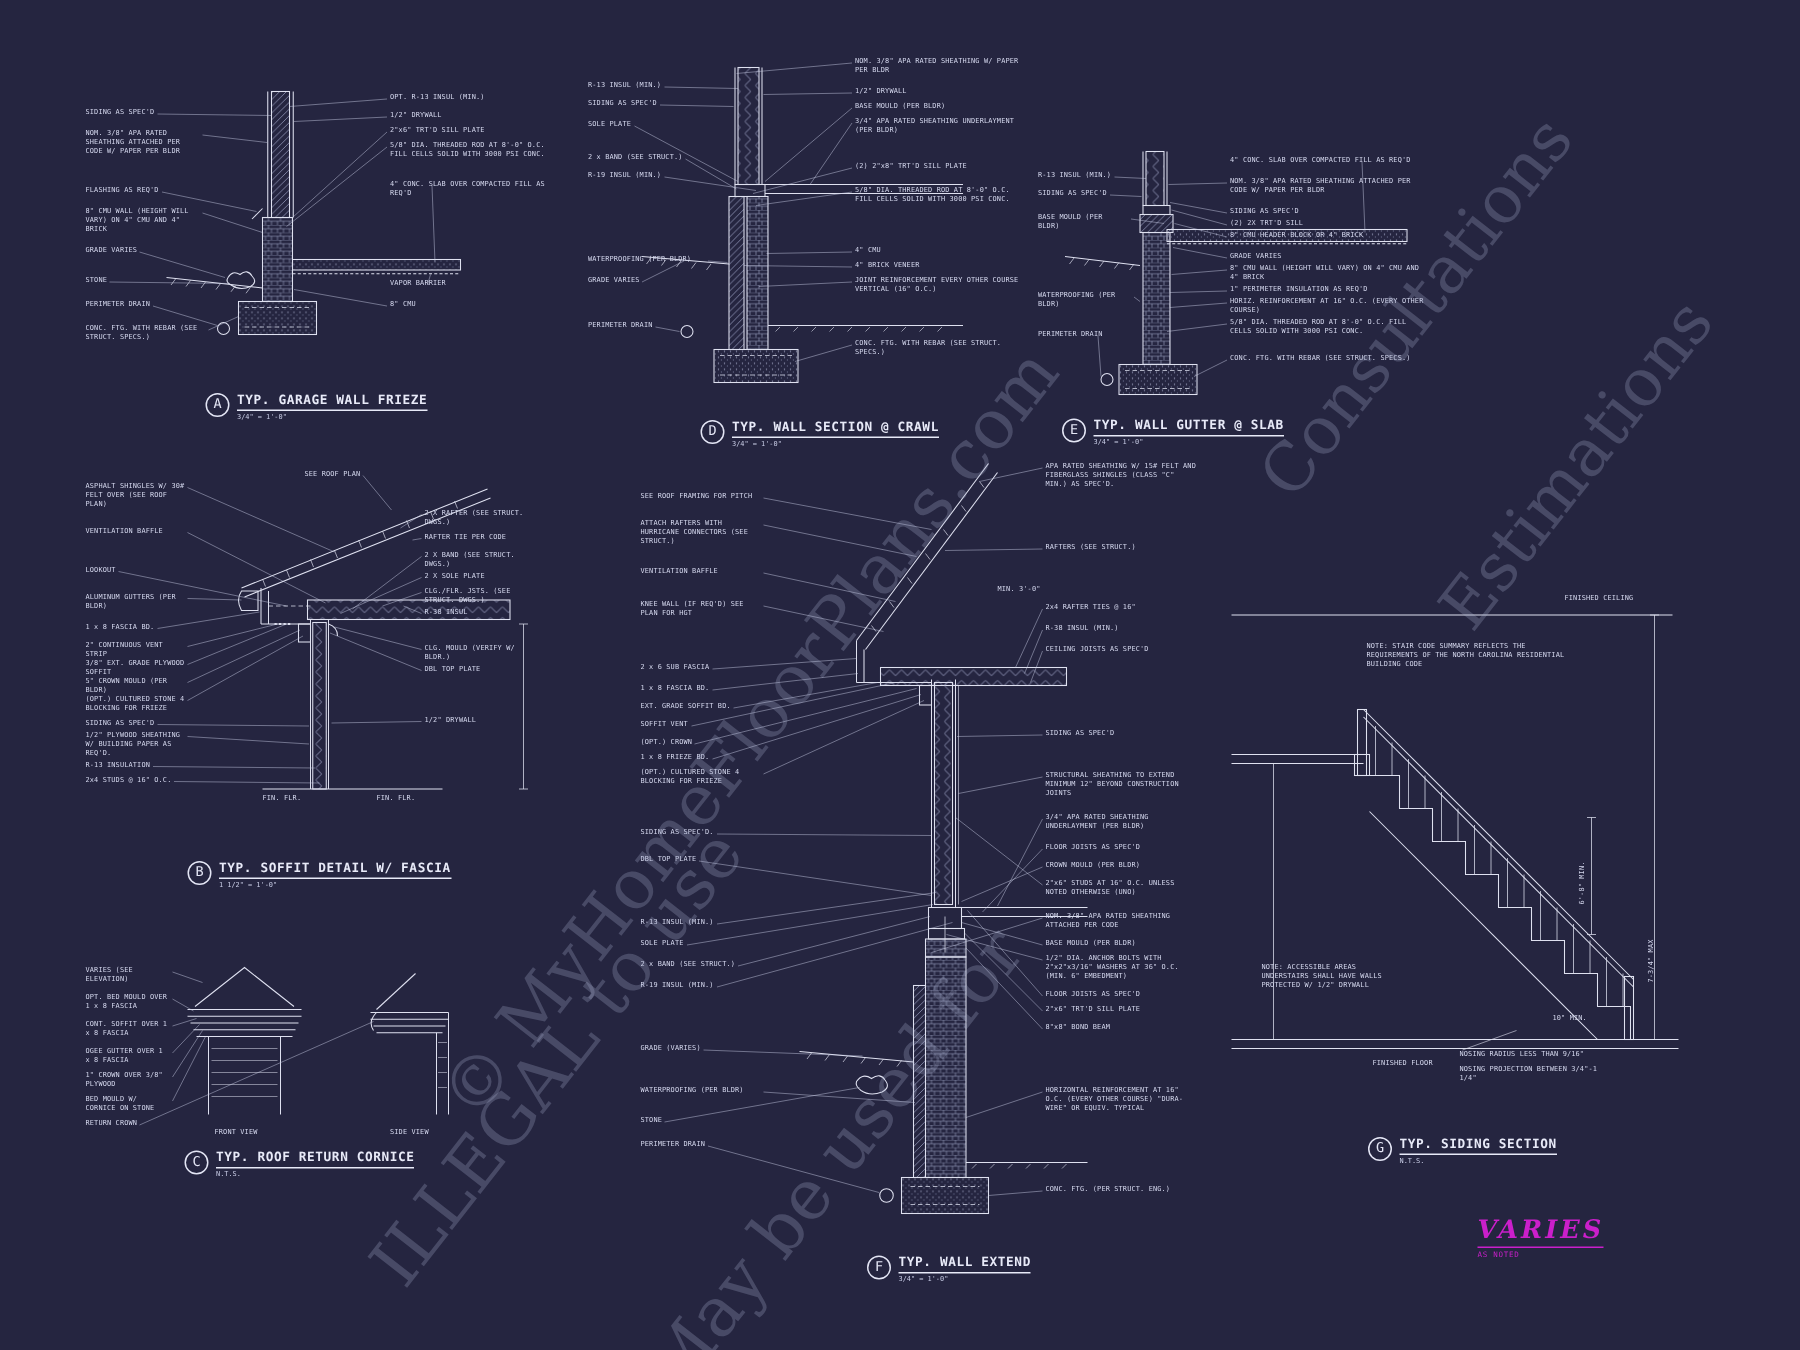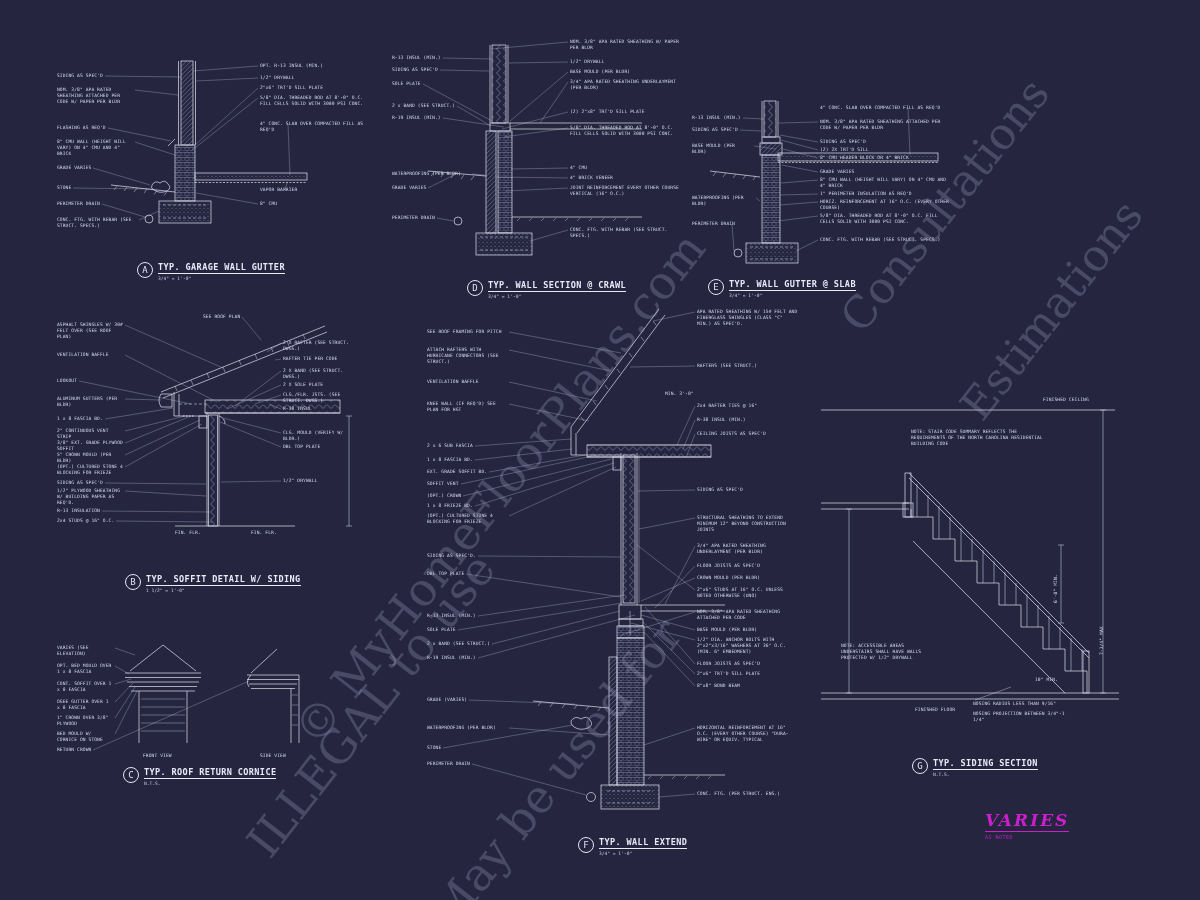--- a/index.html
+++ b/index.html
@@ -84,21 +84,21 @@
         <line x1="203" y1="43" x2="141" y2="46"></line>
         <line x1="203" y1="53" x2="140" y2="110"></line>
         <line x1="203" y1="63" x2="136" y2="116"></line>
         <line x1="233" y1="89" x2="235" y2="140"></line>
         <line x1="230" y1="155" x2="232" y2="148"></line>
         <line x1="203" y1="169" x2="141" y2="158"></line>
       </svg>
     <div class="dheader" style="left:82px;top:227px">
       <span class="bubble">A</span>
       <span>
-          <span class="dtitle">TYP. GARAGE WALL GUTTER</span>
+          <span class="dtitle">TYP. GARAGE WALL FRIEZE</span>
       <span class="dscale">3/4" = 1'-0"</span>
         </span>
     </div>
   <div class="ann" style="left: 2px; top: 38px;">SIDING AS SPEC'D</div>
       <div class="ann" style="left: 2px; top: 52px; width: 76px;">NOM. 3/8" APA RATED SHEATHING ATTACHED PER CODE W/ PAPER PER BLDR</div>
       <div class="ann" style="left: 2px; top: 90px;">FLASHING AS REQ'D</div>
       <div class="ann" style="left: 2px; top: 104px; width: 76px;">8" CMU WALL (HEIGHT WILL VARY) ON 4" CMU AND 4" BRICK</div>
       <div class="ann" style="left: 2px; top: 130px;">GRADE VARIES</div>
       <div class="ann" style="left: 2px; top: 150px;">STONE</div>
       <div class="ann" style="left: 2px; top: 166px;">PERIMETER DRAIN</div>
@@ -287,21 +287,21 @@
         <line x1="226" y1="73" x2="172" y2="97"></line>
         <line x1="226" y1="83" x2="200" y2="92"></line>
         <line x1="226" y1="97" x2="214" y2="92"></line>
         <line x1="226" y1="121" x2="168" y2="106"></line>
         <line x1="226" y1="135" x2="165" y2="110"></line>
         <line x1="226" y1="169" x2="166" y2="170"></line>
       </svg>
     <div class="dheader" style="left:70px;top:262px">
       <span class="bubble">B</span>
       <span>
-          <span class="dtitle">TYP. SOFFIT DETAIL W/ SIDING</span>
+          <span class="dtitle">TYP. SOFFIT DETAIL W/ FASCIA</span>
       <span class="dscale">1 1/2" = 1'-0"</span>
         </span>
     </div>
   <div class="ann" style="left: 2px; top: 10px; width: 66px;">ASPHALT SHINGLES W/ 30# FELT OVER (SEE ROOF PLAN)</div>
       <div class="ann" style="left: 2px; top: 40px; width: 66px;">VENTILATION BAFFLE</div>
       <div class="ann" style="left: 2px; top: 66px;">LOOKOUT</div>
       <div class="ann" style="left: 2px; top: 84px; width: 66px;">ALUMINUM GUTTERS (PER BLDR)</div>
       <div class="ann" style="left: 2px; top: 104px;">1 x 8 FASCIA BD.</div>
       <div class="ann" style="left: 2px; top: 116px; width: 66px;">2" CONTINUOUS VENT STRIP</div>
       <div class="ann" style="left: 2px; top: 128px; width: 66px;">3/8" EXT. GRADE PLYWOOD SOFFIT</div>

